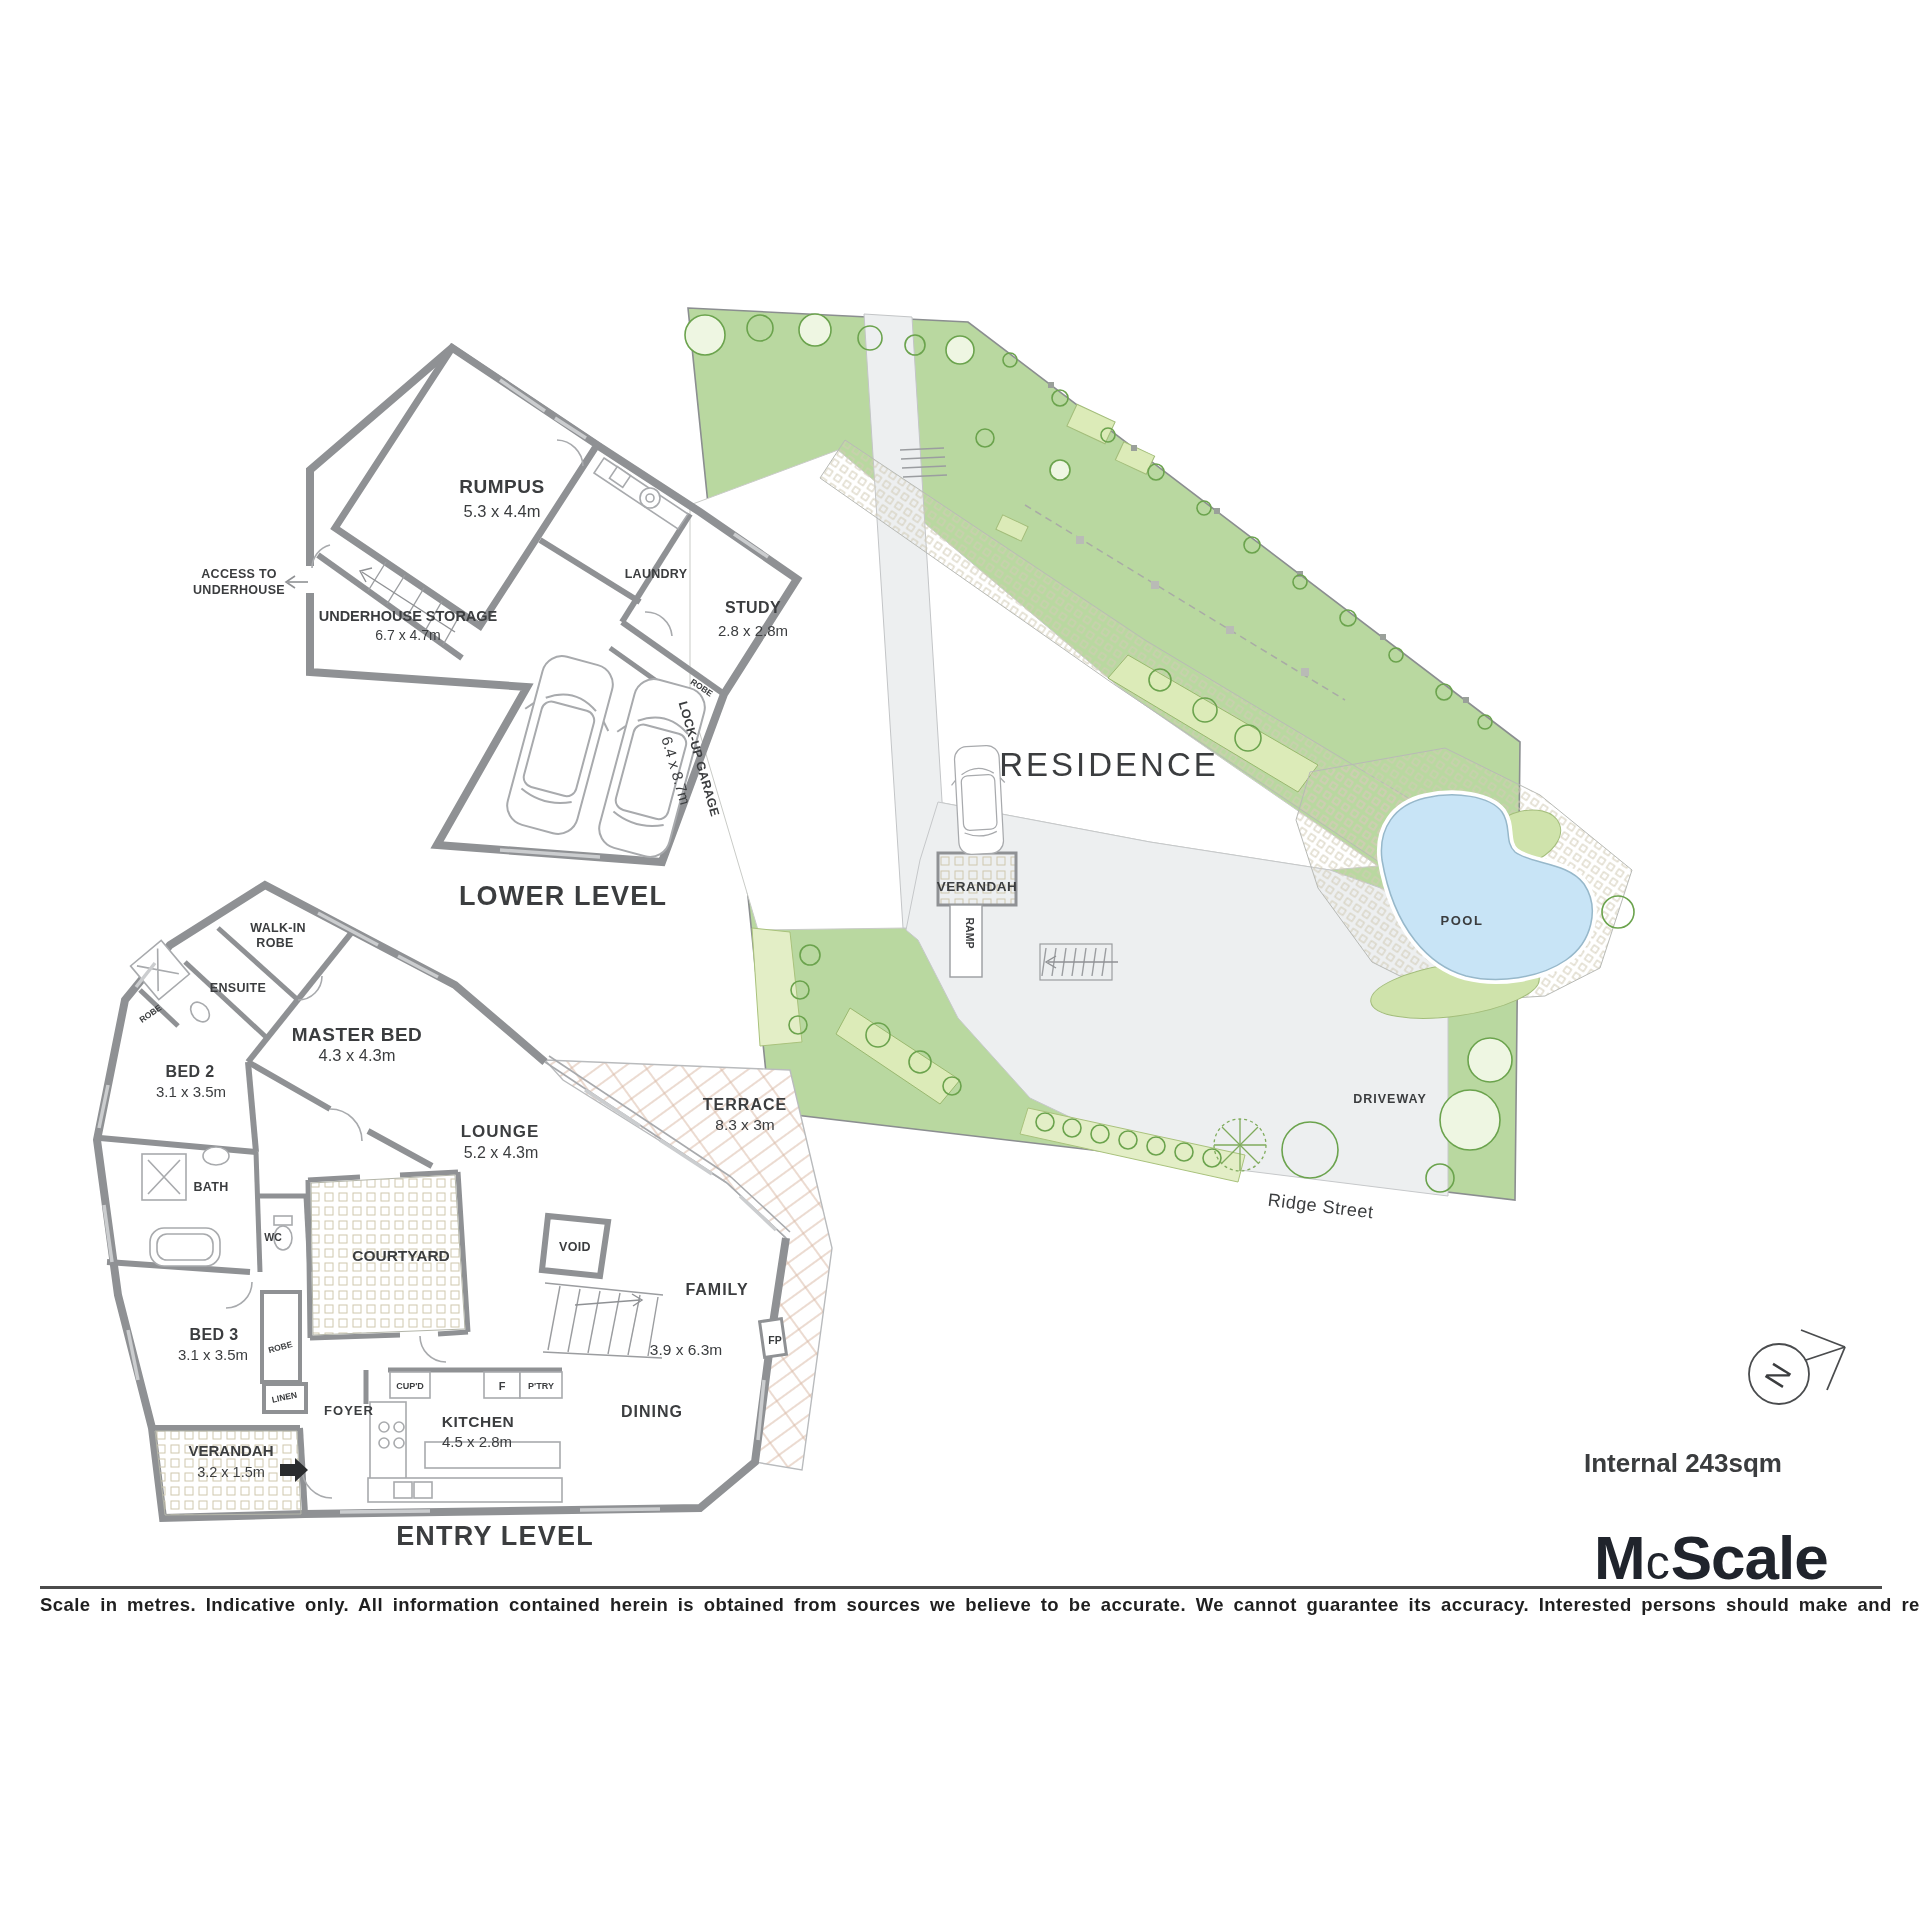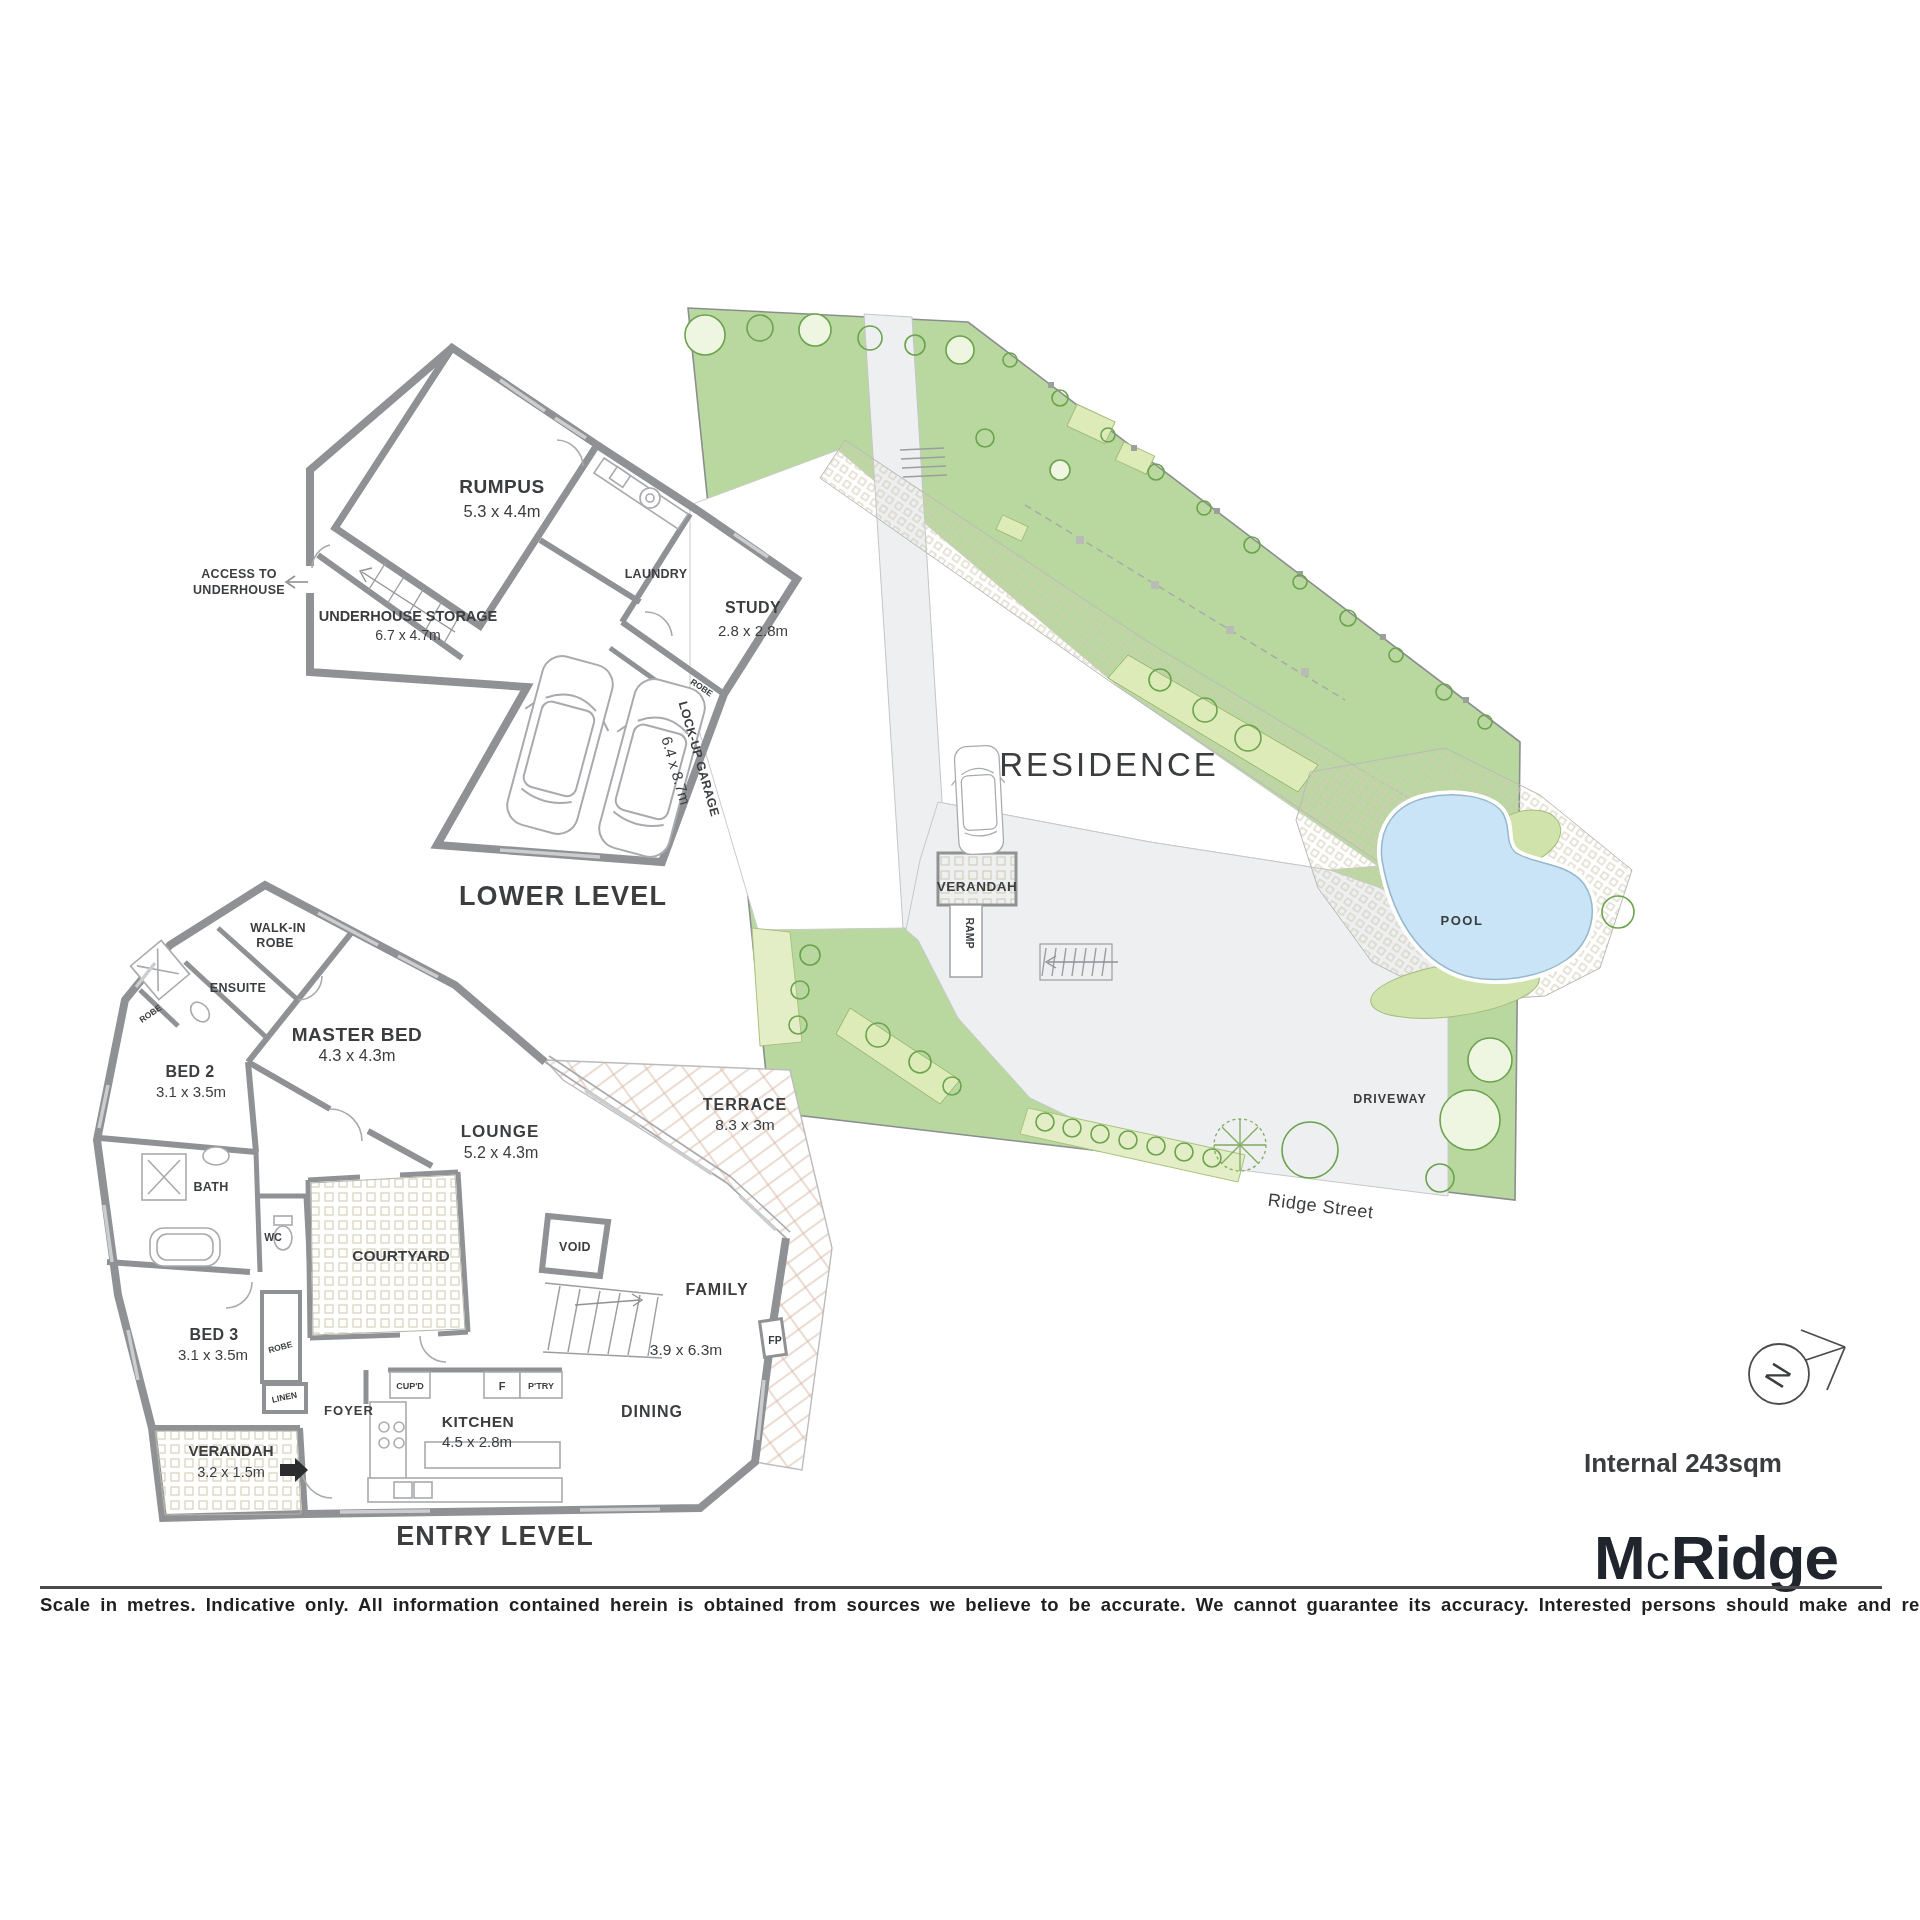--- a/index.html
+++ b/index.html
@@ -406,20 +406,20 @@
   </g>
   <text x="1779" y="1385" text-anchor="middle" font-size="30" fill="#4a4c4e" transform="rotate(-58 1779 1376)">N</text>
 
   <text x="1683" y="1472" text-anchor="middle" font-size="26" font-weight="600" fill="#3b3d3f">Internal 243sqm</text>
 </svg>
 
 
 <div class="logo">
   <span class="m">M</span>
       <span class="c">c</span>
-      <span class="g">Ridge</span>
+      <span class="g">Scale</span>
 </div>
 
 
 <div class="footer-line"></div>
 <div class="footer-text">Scale in metres. Indicative only. All information contained herein is obtained from sources we believe to be accurate. We cannot guarantee its accuracy. Interested persons should make and rely on their own enquiries.</div>
 
 </div>
 
 </body></html>

